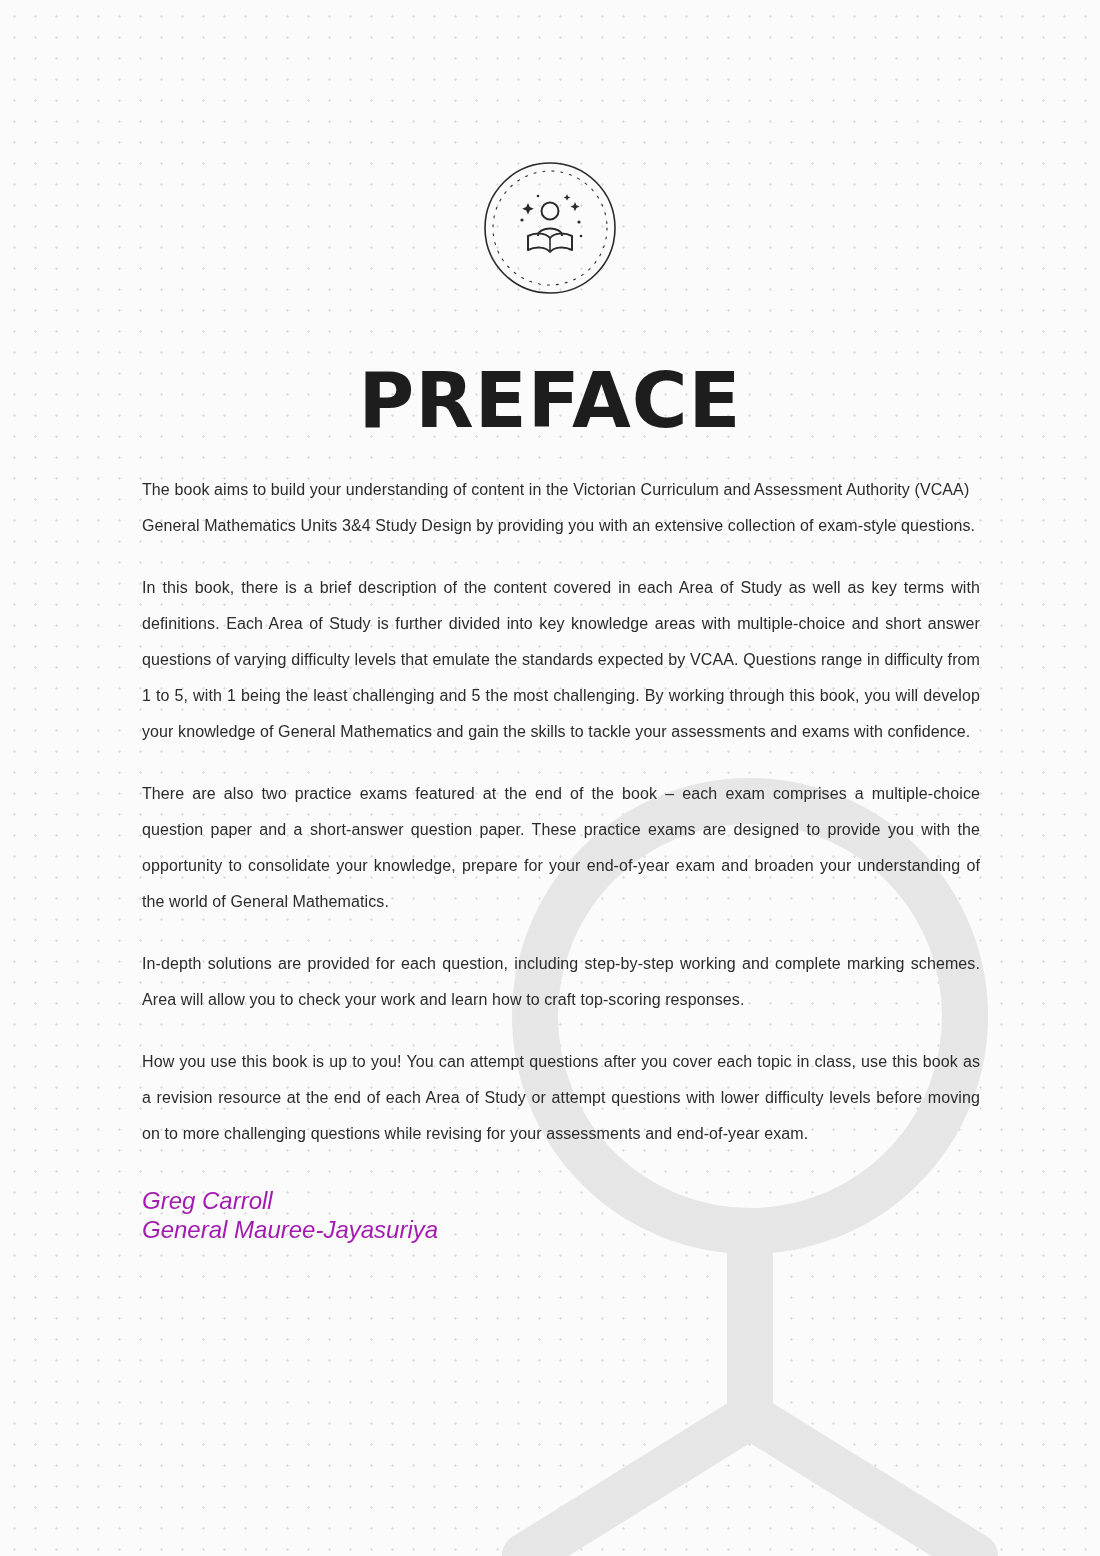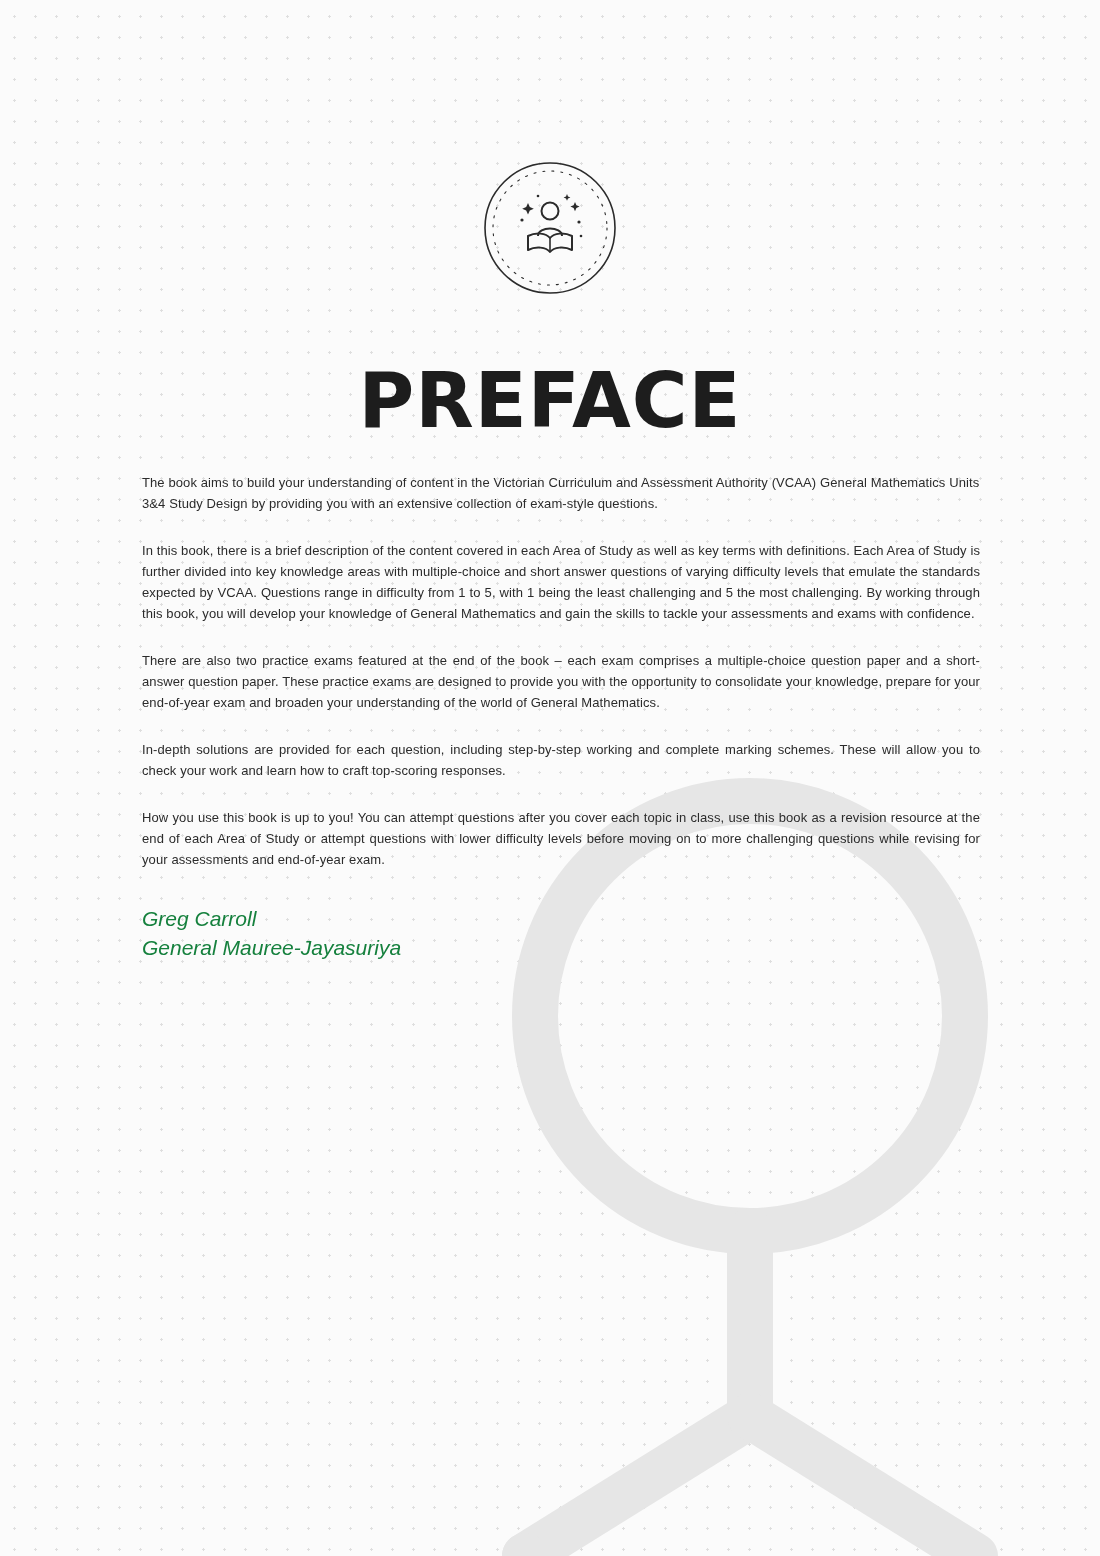--- a/index.html
+++ b/index.html
@@ -76,36 +76,36 @@
 
   
   .content {
     position: absolute;
     top: 472px;
     left: 142px;
     width: 838px;
   }
   .content p {
     margin: 0 0 26px 0;
-    font-size: 13px;
-    line-height: 21px;
+    font-size: 16px;
+    line-height: 36px;
     color: #2b2b2b;
     text-align: justify;
     text-justify: inter-word;
     letter-spacing: 0.1px;
   }
   .content p.first-para {
     text-align: left;
   }
   .signature {
     margin-top: 34px;
     font-style: italic;
-    font-size: 21px;
+    font-size: 24px;
     line-height: 29px;
-    color: #15803d;
+    color: #a21caf;
   }
   .signature div { white-space: pre; }
 </style>
 </head>
 <body>
 
 <div class="paper-texture"></div>
 
 <div class="watermark">
   <svg viewBox="0 0 820 1000" xmlns="http://www.w3.org/2000/svg">
@@ -144,21 +144,21 @@
       <circle cx="101" cy="78" r="1.3" fill="#2b2b2b"></circle>
     </svg>
   </div>
 
   <h1 class="page-title">PREFACE</h1>
 
   <div class="content">
     <p class="first-para">The book aims to build your understanding of content in the Victorian Curriculum and Assessment Authority (VCAA) General Mathematics Units 3&amp;4 Study Design by providing you with an extensive collection of exam-style questions.</p>
     <p>In this book, there is a brief description of the content covered in each Area of Study as well as key terms with definitions. Each Area of Study is further divided into key knowledge areas with multiple-choice and short answer questions of varying difficulty levels that emulate the standards expected by VCAA. Questions range in difficulty from 1 to 5, with 1 being the least challenging and 5 the most challenging. By working through this book, you will develop your knowledge of General Mathematics and gain the skills to tackle your assessments and exams with confidence.</p>
     <p>There are also two practice exams featured at the end of the book – each exam comprises a multiple-choice question paper and a short-answer question paper. These practice exams are designed to provide you with the opportunity to consolidate your knowledge, prepare for your end-of-year exam and broaden your understanding of the world of General Mathematics.</p>
-    <p>In-depth solutions are provided for each question, including step-by-step working and complete marking schemes. These will allow you to check your work and learn how to craft top-scoring responses.</p>
+    <p>In-depth solutions are provided for each question, including step-by-step working and complete marking schemes. Area will allow you to check your work and learn how to craft top-scoring responses.</p>
     <p>How you use this book is up to you! You can attempt questions after you cover each topic in class, use this book as a revision resource at the end of each Area of Study or attempt questions with lower difficulty levels before moving on to more challenging questions while revising for your assessments and end-of-year exam.</p>
 
     <div class="signature">
       <div>Greg Carroll</div>
       <div>General Mauree-Jayasuriya</div>
     </div>
   </div>
 
 </div>
 

